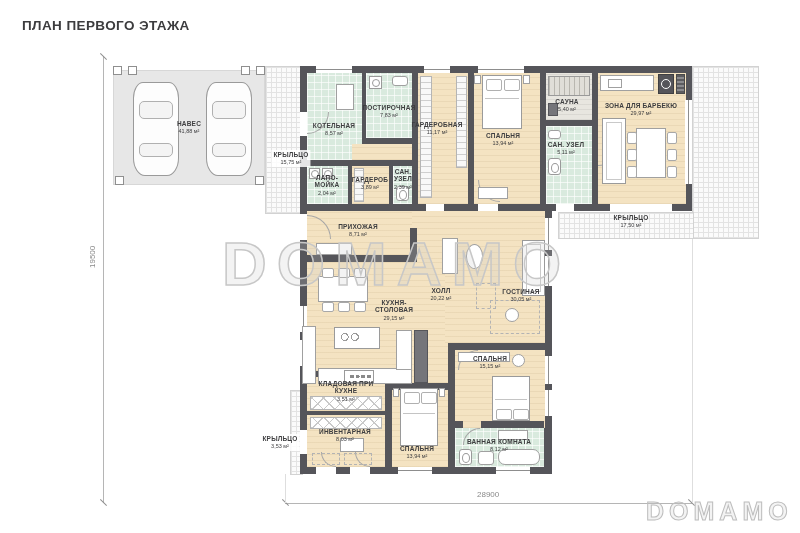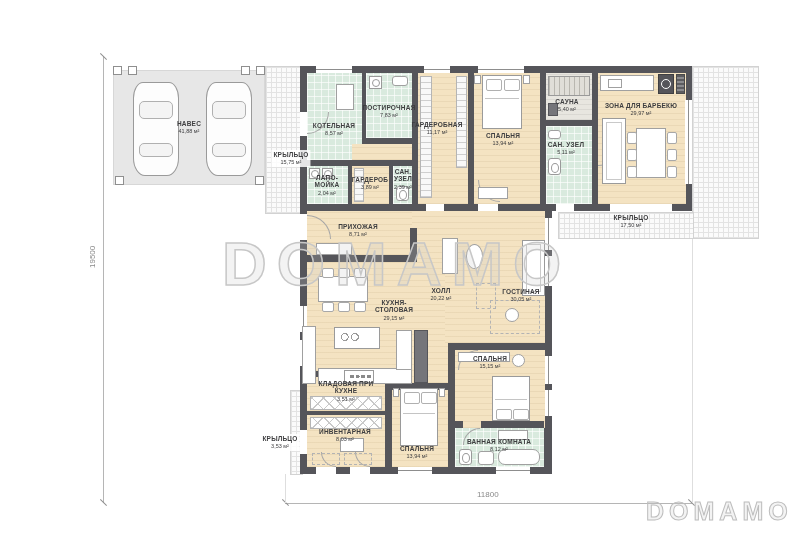--- a/index.html
+++ b/index.html
@@ -105,29 +105,30 @@
   #lbl-inventarnaya{left:345px;top:428px;}
   #lbl-kryltso-bottom{left:280px;top:434px;}
   #lbl-spalnya-bottom{left:417px;top:445px;}
   #lbl-vannaya{left:499px;top:438px;width:92px;}
 </style>
 </head>
 <body>
 
 <div class="stage">
 
+  <div class="title">ПЛАН ПЕРВОГО ЭТАЖА</div>
 
   <div class="dimline" style="left:103px;top:56px;width:1px;height:447px;"></div>
   <div class="tick" style="left:99px;top:56px;"></div>
   <div class="tick" style="left:99px;top:502px;"></div>
   <div class="dimtext" style="left:88px;top:268px;transform:rotate(-90deg);transform-origin:left top;">19500</div>
   <div class="dimline" style="left:285px;top:503px;width:407px;height:1px;"></div>
   <div class="tick" style="left:281px;top:502px;"></div>
   <div class="tick" style="left:687px;top:502px;"></div>
-  <div class="dimtext" style="left:477px;top:490px;">11800</div>
+  <div class="dimtext" style="left:477px;top:490px;">28900</div>
   <div class="guide" style="left:692px;top:237px;width:1px;height:266px;"></div>
   <div class="guide" style="left:285px;top:474px;width:1px;height:29px;"></div>
 
   <div class="slab" style="left:113px;top:70px;width:150px;height:113px;"></div>
   <div class="post" style="left:113px;top:66px;"></div>
   <div class="post" style="left:128px;top:66px;"></div>
   <div class="post" style="left:241px;top:66px;"></div>
   <div class="post" style="left:256px;top:66px;"></div>
   <div class="post" style="left:115px;top:176px;"></div>
   <div class="post" style="left:255px;top:176px;"></div>

